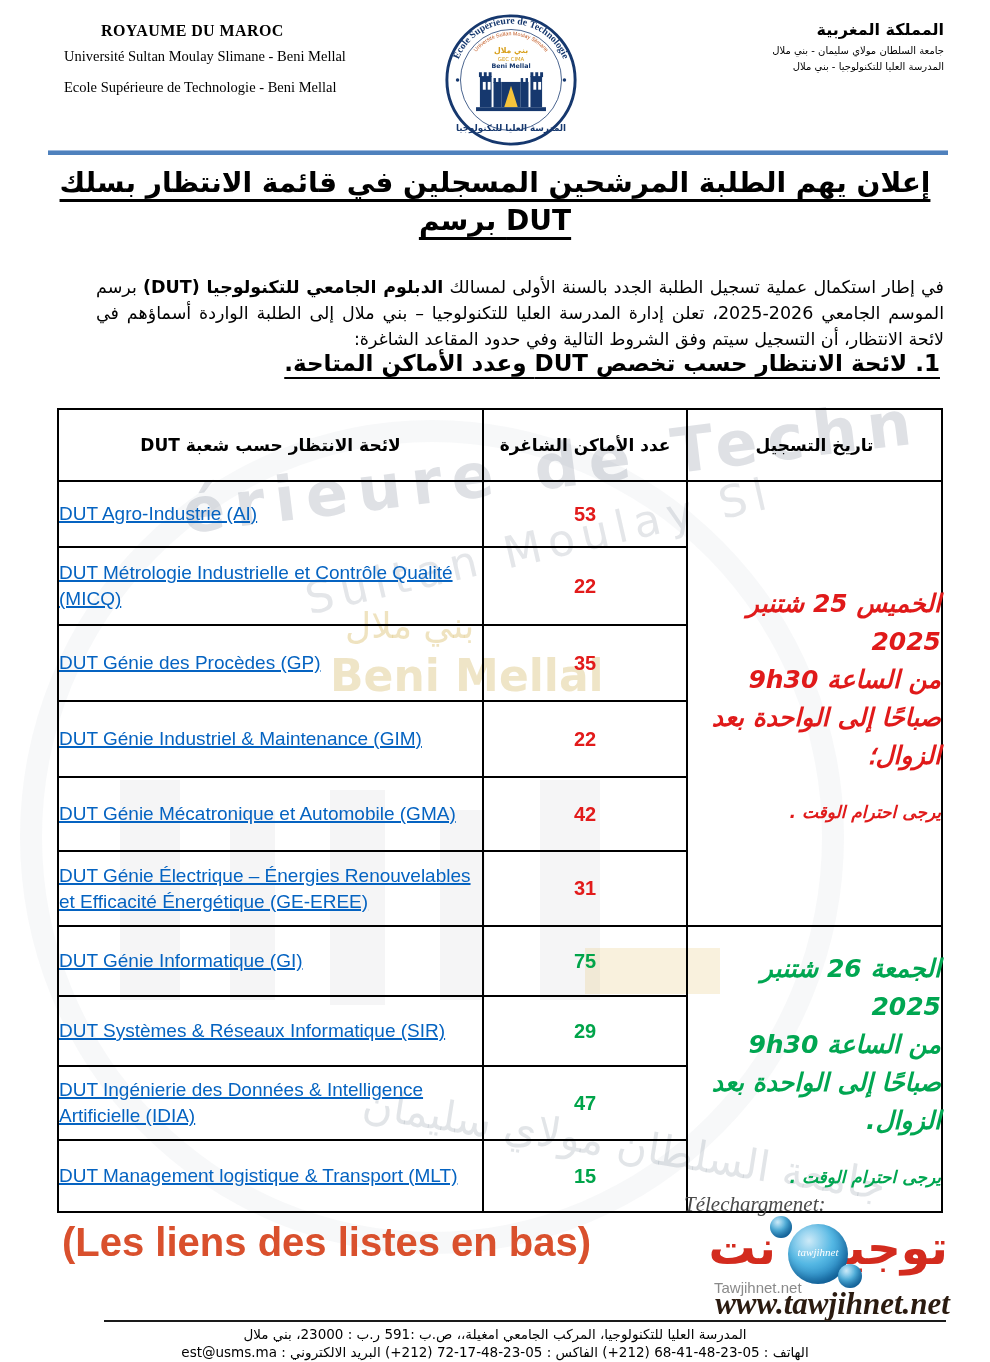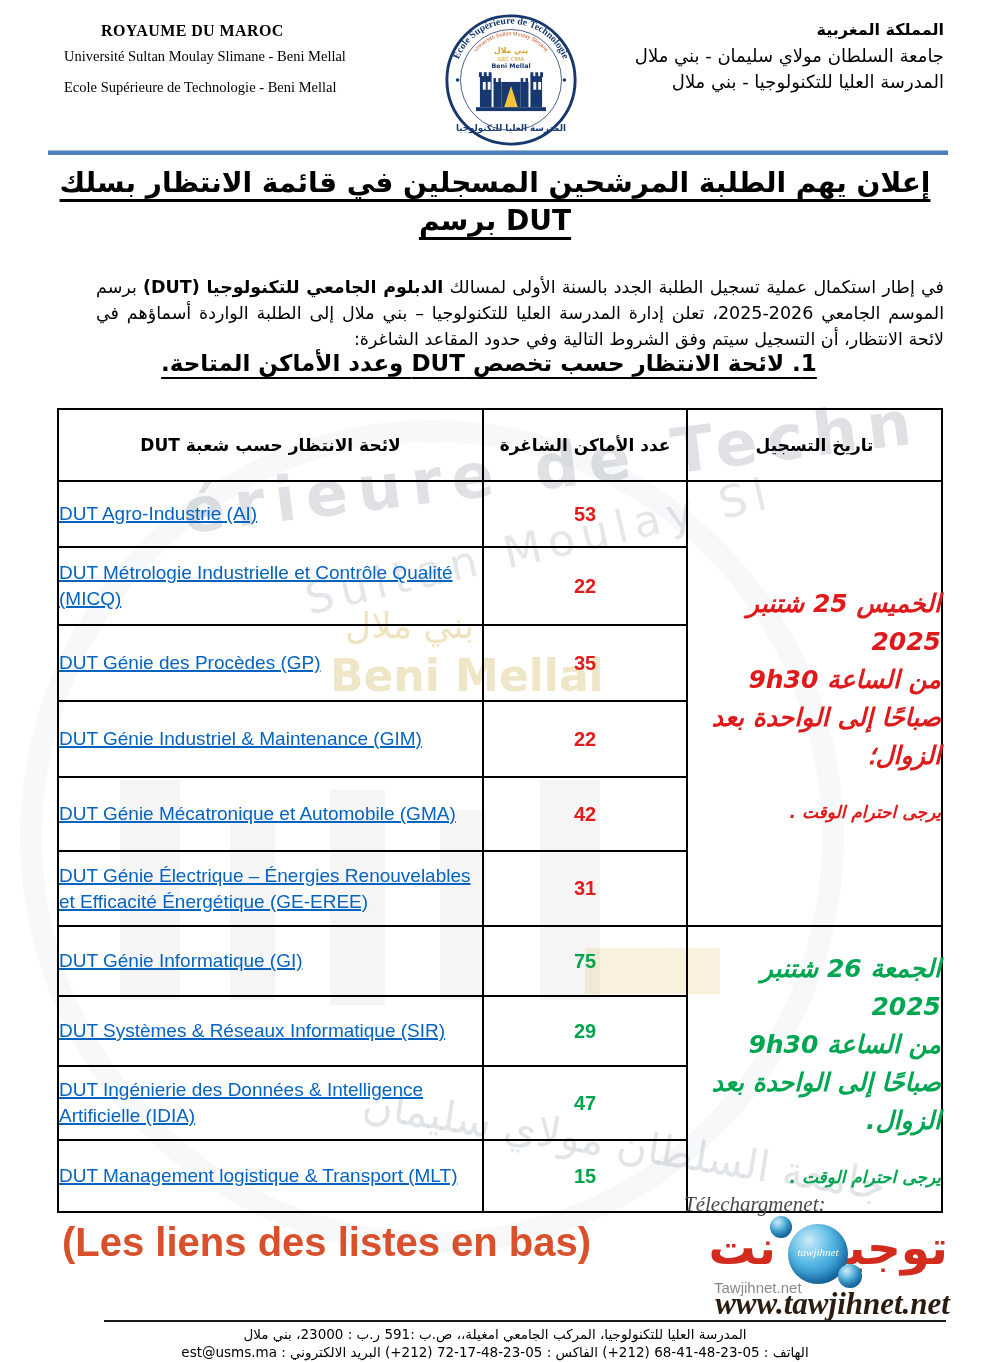--- a/index.html
+++ b/index.html
@@ -5,31 +5,31 @@
   html,body{margin:0;padding:0;background:#e8e8e8;}
   .page{position:relative;width:990px;height:1362px;background:#ffffff;margin:0 auto;
         font-family:"DejaVu Sans",sans-serif;color:#000;overflow:hidden;}
   
   .hdr-left{position:absolute;left:64px;top:22px;width:330px;font-family:"Liberation Serif",serif;}
   .hdr-left .l1{font-weight:bold;font-size:16px;letter-spacing:.4px;margin-bottom:8px;margin-left:37px;}
   .hdr-left .l2{font-size:14.5px;margin-bottom:14px;}
   .hdr-left .l3{font-size:14.5px;}
   .hdr-right{position:absolute;right:46px;top:20px;width:330px;direction:rtl;text-align:right;}
   .hdr-right .r1{font-weight:bold;font-size:16px;margin-bottom:6px;}
-  .hdr-right .r2,.hdr-right .r3{font-size:18px;margin-bottom:5px;}
+  .hdr-right .r2,.hdr-right .r3{font-size:10px;margin-bottom:5px;}
   .seal{position:absolute;left:443px;top:10px;width:136px;height:140px;}
   .rule{position:absolute;left:48px;top:150px;width:900px;height:4px;background:#4f81bd;border-top:1px solid #9db9dd;}
   
   .title{position:absolute;left:55px;top:164px;width:880px;direction:rtl;text-align:center;
          font-weight:bold;font-size:28px;line-height:38px;}
   .title span{text-decoration:underline;text-decoration-thickness:2.5px;text-underline-offset:7px;}
   .intro{position:absolute;right:46px;top:256px;width:848px;direction:rtl;text-align:justify;
          font-size:17.5px;line-height:26px;}
   .intro strong{font-weight:bold;}
-  .sec-head{position:absolute;left:49px;top:350px;width:880px;direction:rtl;text-align:center;
+  .sec-head{position:absolute;left:60px;top:350px;width:880px;direction:rtl;text-align:right;
             font-weight:bold;font-size:23px;}
   .sec-head span{text-decoration:underline;text-decoration-thickness:2px;text-underline-offset:6px;}
   
   .wm{position:absolute;left:0;top:0;width:990px;height:1362px;z-index:0;pointer-events:none;}
   .wm div{position:absolute;white-space:nowrap;}
   .wm .arc-top{left:180px;top:430px;font-size:62px;font-weight:bold;color:rgba(110,120,135,.22);transform:rotate(-7deg);letter-spacing:10px;}
   .wm .arc-side{left:300px;top:520px;font-size:44px;color:rgba(120,130,145,.20);transform:rotate(-13deg);letter-spacing:7px;}
   .wm .c-ar{left:345px;top:605px;font-size:36px;color:rgba(214,182,90,.38);}
   .wm .c-en{left:330px;top:650px;font-size:44px;font-weight:bold;color:rgba(216,192,122,.42);}
   .wm .arc-bot{left:360px;top:1120px;font-size:42px;color:rgba(125,135,150,.22);transform:rotate(9deg);letter-spacing:4px;}

